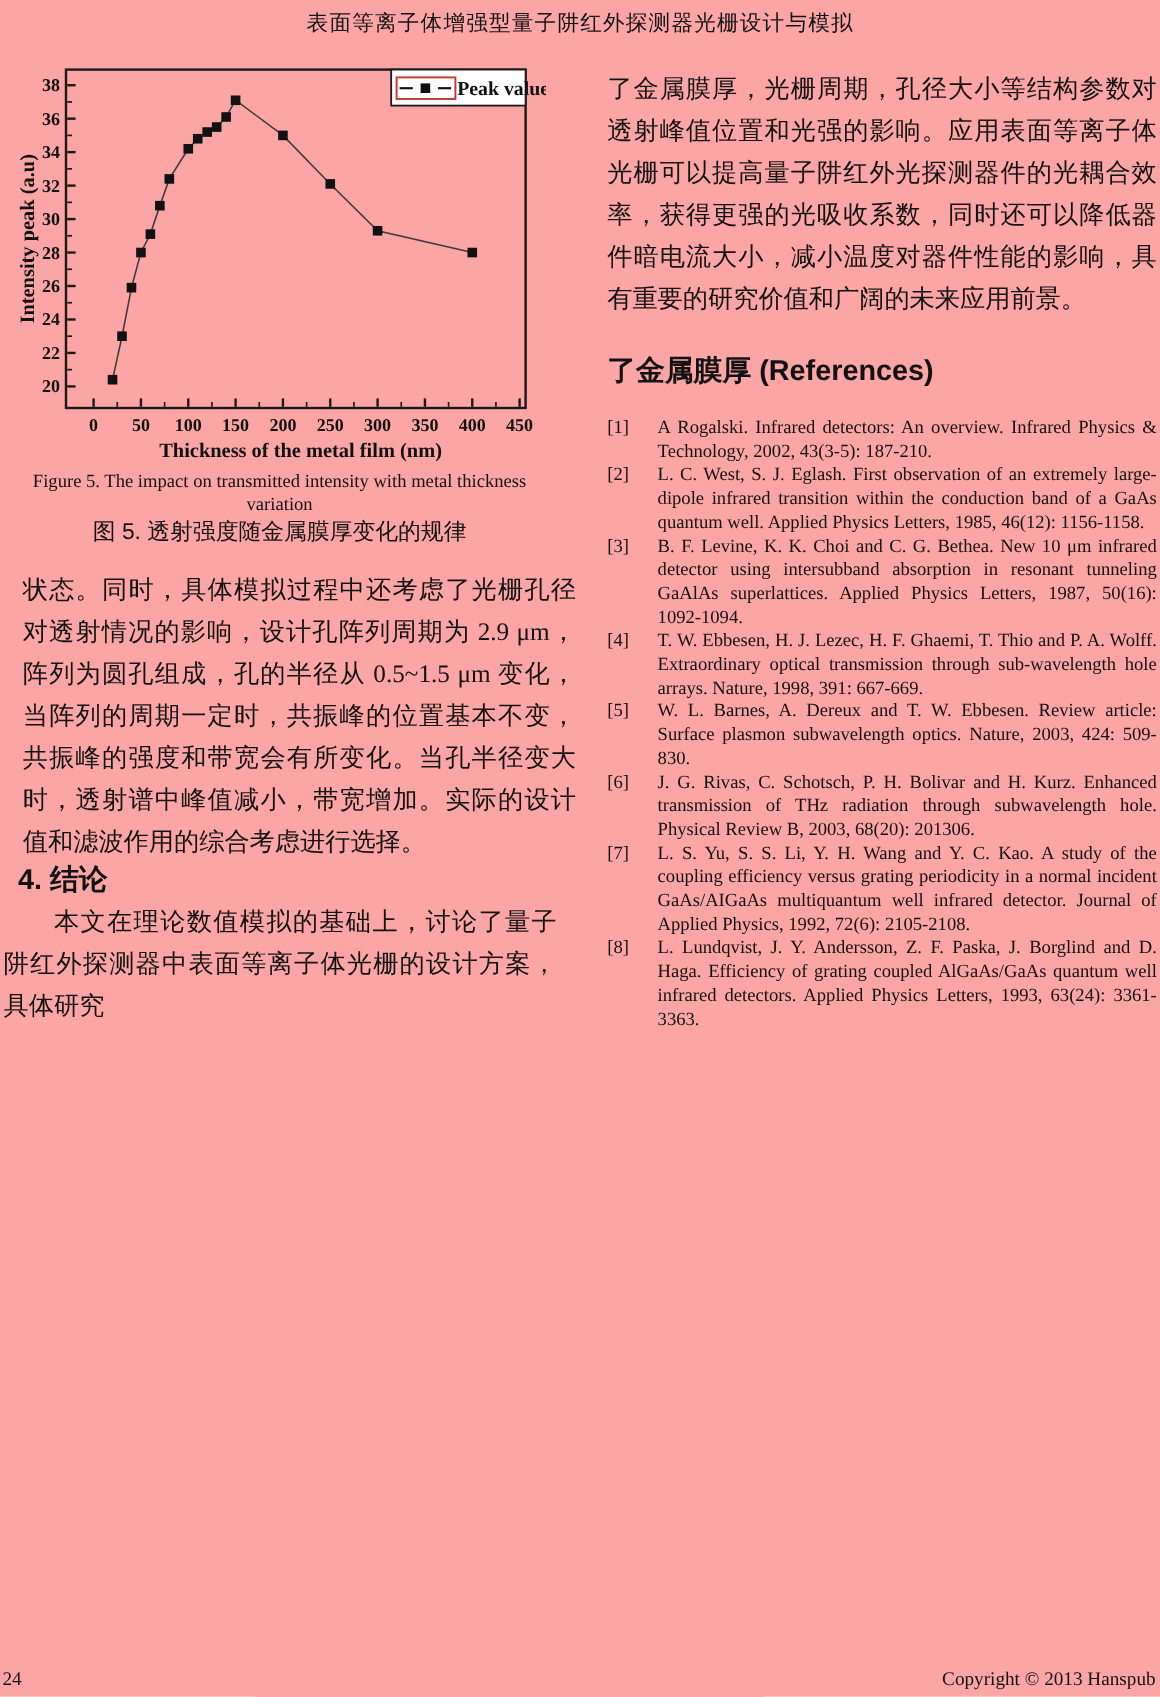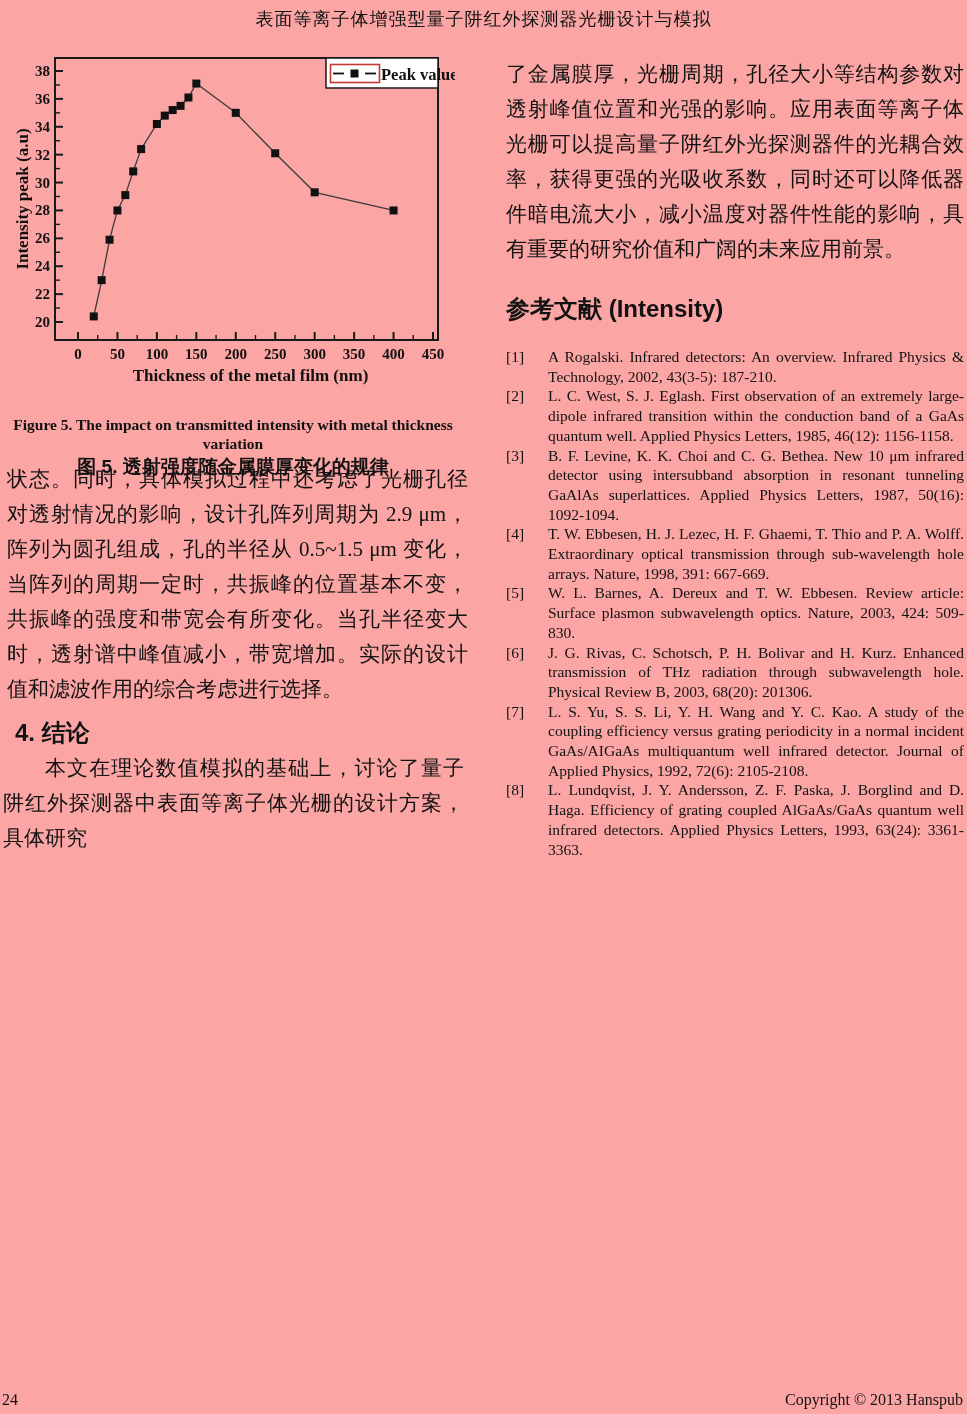--- a/index.html
+++ b/index.html
@@ -9,21 +9,21 @@
     background:#fca5a5;
     color:#121212;
     font-family:"Liberation Serif", serif;
     overflow:hidden;
   }
   .header-title{
     position:absolute;top:7px;left:0;width:100%;
     text-align:center;font-size:18px;letter-spacing:1px;
   }
   .chart-wrap{position:absolute;left:15px;top:55px;width:440px;height:335px;}
-  .caption{position:absolute;left:2px;top:392px;width:462px;text-align:center;font-weight:bold;margin-top:23px;}
+  .caption{position:absolute;left:2px;top:392px;width:462px;text-align:center;font-weight:normal;}
   .caption .cap-en{font-size:15.5px;line-height:19px;font-family:"Liberation Serif",serif;}
   .caption .cap-zh{font-size:19px;line-height:23px;margin-top:2px;font-family:"Liberation Sans",sans-serif;}
   .body-par{font-size:21px;line-height:35px;text-align:justify;}
   .p-left1{position:absolute;left:3px;top:458px;width:461px;}
   .h-conclusion{
     position:absolute;left:3px;top:705px;margin:12px;
     font-size:24px;font-weight:bold;font-family:"Liberation Sans",sans-serif;
   }
   .p-left2{position:absolute;left:3px;top:751px;width:461px;text-indent:42px;}
   .p-right1{position:absolute;left:506px;top:57px;width:458px;}
@@ -134,29 +134,29 @@
         <text x="366" y="24.5" font-family="&quot;Liberation Serif&quot;, serif" font-size="16.5" font-weight="bold" fill="#111">Peak value</text>
       </svg>
   </figure>
 
   <div class="caption">
     <div class="cap-en">Figure 5. The impact on transmitted intensity with metal thickness</div>
     <div class="cap-en">variation</div>
     <div class="cap-zh">图 5. 透射强度随金属膜厚变化的规律</div>
   </div>
 
-  <p class="body-par p-left1" style="margin:4px">状态。同时，具体模拟过程中还考虑了光栅孔径对透射情况的影响，设计孔阵列周期为 2.9 μm，阵列为圆孔组成，孔的半径从 0.5~1.5 μm 变化，当阵列的周期一定时，共振峰的位置基本不变，共振峰的强度和带宽会有所变化。当孔半径变大时，透射谱中峰值减小，带宽增加。实际的设计值和滤波作用的综合考虑进行选择。</p>
+  <p class="body-par p-left1" style="margin:16px">状态。同时，具体模拟过程中还考虑了光栅孔径对透射情况的影响，设计孔阵列周期为 2.9 μm，阵列为圆孔组成，孔的半径从 0.5~1.5 μm 变化，当阵列的周期一定时，共振峰的位置基本不变，共振峰的强度和带宽会有所变化。当孔半径变大时，透射谱中峰值减小，带宽增加。实际的设计值和滤波作用的综合考虑进行选择。</p>
 
   <h2 class="h-conclusion">4. 结论</h2>
 
   <p class="body-par p-right1" style="margin:0">了金属膜厚，光栅周期，孔径大小等结构参数对透射峰值位置和光强的影响。应用表面等离子体光栅可以提高量子阱红外光探测器件的光耦合效率，获得更强的光吸收系数，同时还可以降低器件暗电流大小，减小温度对器件性能的影响，具有重要的研究价值和广阔的未来应用前景。</p>
 
   <p class="body-par p-left2" style="margin:0">本文在理论数值模拟的基础上，讨论了量子阱红外探测器中表面等离子体光栅的设计方案，具体研究</p>
 
-  <h2 class="h-references">参考文献 (Intensity)</h2>
+  <h2 class="h-references">了金属膜厚 (References)</h2>
 
   <div class="ref-list" id="ref-list">
       <div class="ref-item">
         <span class="ref-num">[1]</span>
         <span class="ref-text">A Rogalski. Infrared detectors: An overview. Infrared Physics &amp; Technology, 2002, 43(3-5): 187-210.</span>
       </div>
       <div class="ref-item">
         <span class="ref-num">[2]</span>
         <span class="ref-text">L. C. West, S. J. Eglash. First observation of an extremely large-dipole infrared transition within the conduction band of a GaAs quantum well. Applied Physics Letters, 1985, 46(12): 1156-1158.</span>
       </div>

